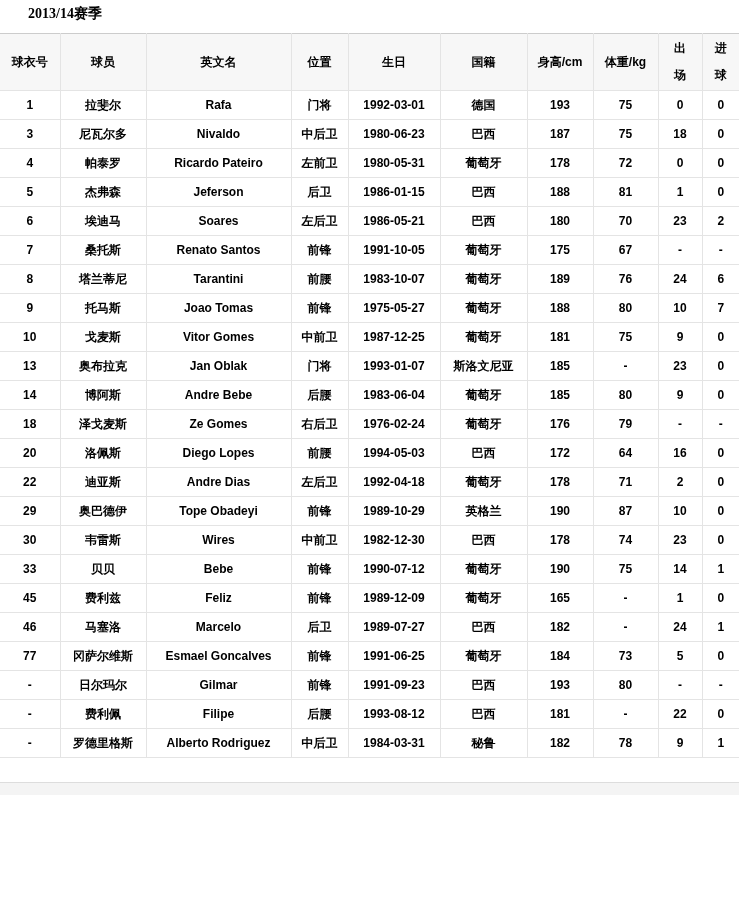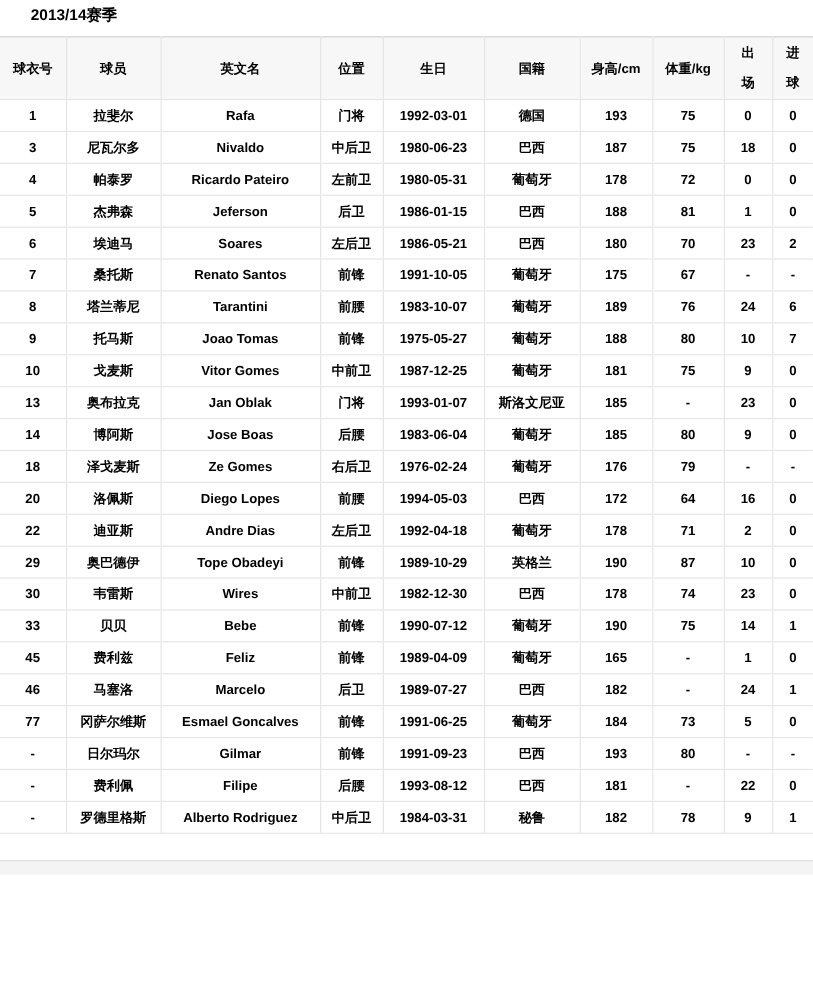--- a/index.html
+++ b/index.html
@@ -18,20 +18,21 @@
     background:#fff;
     font-family:"Liberation Sans","DejaVu Sans",sans-serif;
     color:var(--text);
     overflow:hidden;
   }
   .page-title{
     font-size:14px;
     font-weight:bold;
     padding:5px 0 0 28px;
     height:33px;
+    font-family:Liberation Serif, serif;
   }
   table.squad{
     width:739px;
     table-layout:fixed;
     border-collapse:collapse;
     border-top:1px solid var(--top-border);
   }
   table.squad th{
     background:var(--header-bg);
     font-size:12px;
@@ -221,21 +222,21 @@
         <td>1993-01-07</td>
         <td>斯洛文尼亚</td>
         <td>185</td>
         <td>-</td>
         <td>23</td>
         <td>0</td>
       </tr>
       <tr>
         <td>14</td>
         <td>博阿斯</td>
-        <td>Jose Boas</td>
+        <td>Andre Bebe</td>
         <td>后腰</td>
         <td>1983-06-04</td>
         <td>葡萄牙</td>
         <td>185</td>
         <td>80</td>
         <td>9</td>
         <td>0</td>
       </tr>
       <tr>
         <td>18</td>
@@ -307,21 +308,21 @@
         <td>190</td>
         <td>75</td>
         <td>14</td>
         <td>1</td>
       </tr>
       <tr>
         <td>45</td>
         <td>费利兹</td>
         <td>Feliz</td>
         <td>前锋</td>
-        <td>1989-04-09</td>
+        <td>1989-12-09</td>
         <td>葡萄牙</td>
         <td>165</td>
         <td>-</td>
         <td>1</td>
         <td>0</td>
       </tr>
       <tr>
         <td>46</td>
         <td>马塞洛</td>
         <td>Marcelo</td>

